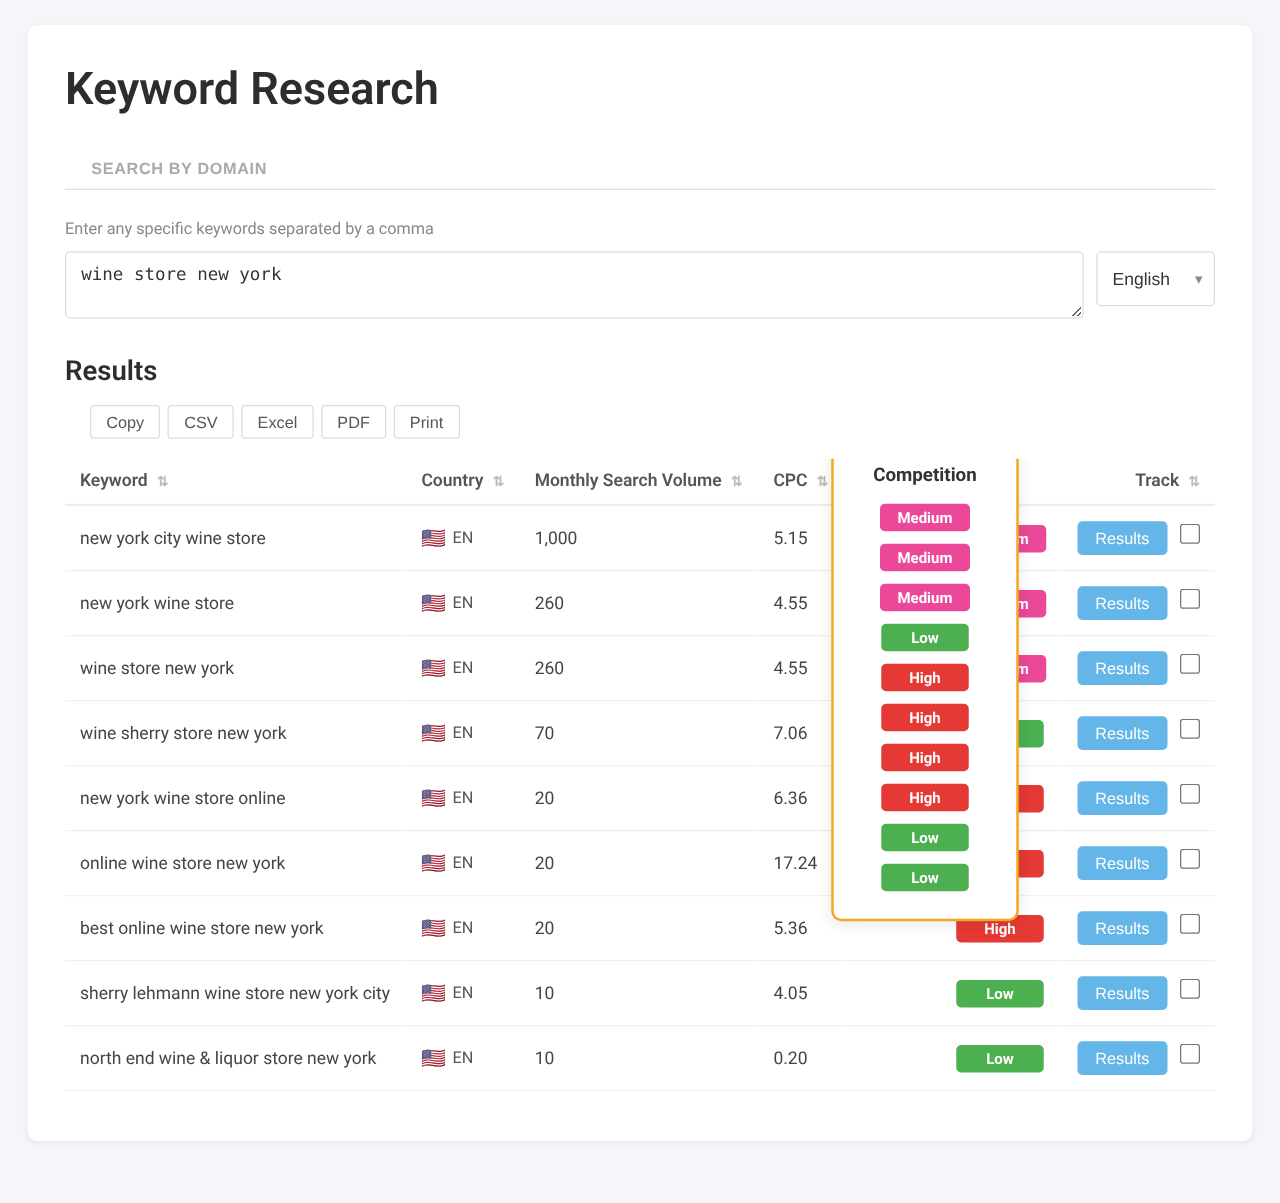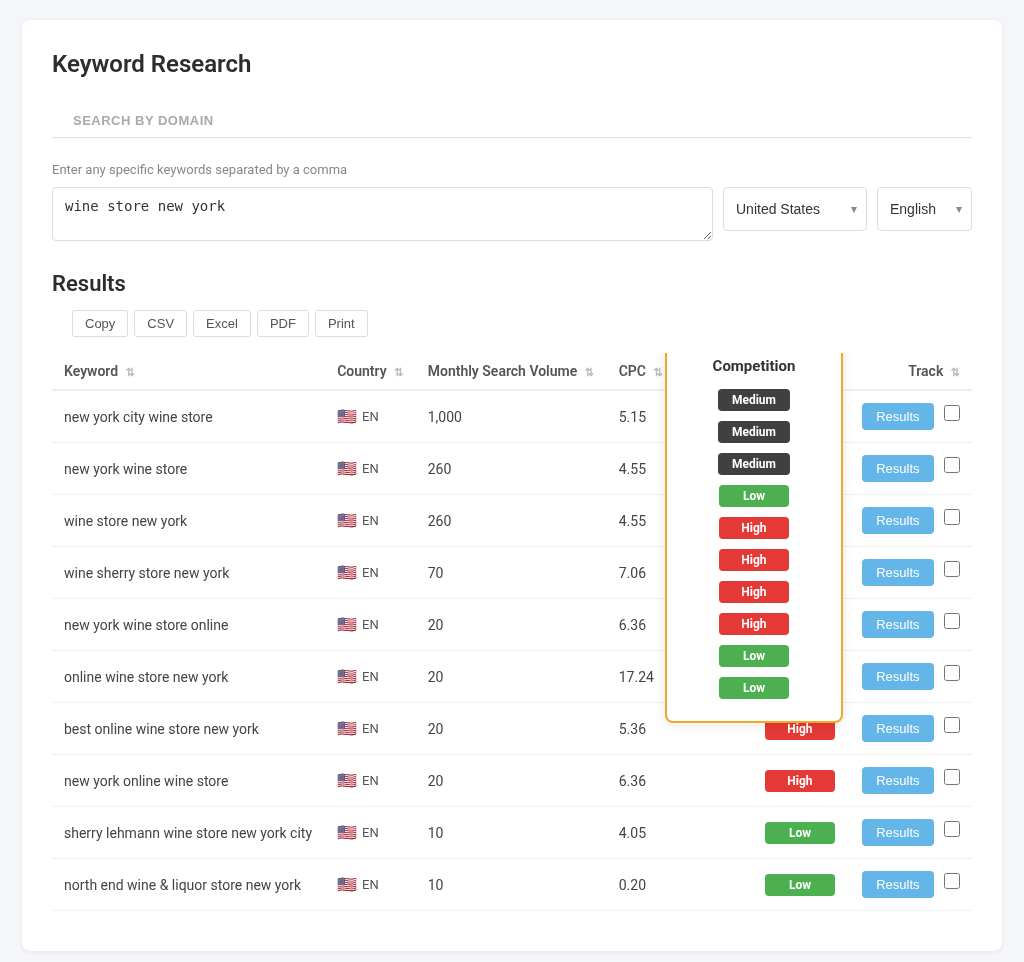--- a/index.html
+++ b/index.html
@@ -11,21 +11,21 @@
     }
     .page-container {
       background: #fff;
       border-radius: 8px;
       padding: 30px 30px 40px;
       max-width: 980px;
       margin: 0 auto;
       box-shadow: 0 1px 4px rgba(0,0,0,0.08);
     }
     .page-title {
-      font-size: 24px;
+      font-size: 36px;
       font-weight: 600;
       color: #2d2d2d;
       margin-bottom: 24px;
     }
     .tabs {
       display: flex;
       border-bottom: 1px solid #e0e0e0;
       margin-bottom: 24px;
     }
     .tab {
@@ -163,21 +163,21 @@
     .competition-badge {
       display: inline-block;
       padding: 4px 14px;
       border-radius: 4px;
       font-size: 12px;
       font-weight: 700;
       color: #fff;
       text-align: center;
       min-width: 70px;
     }
-    .badge-medium { background: #404040; }
+    .badge-medium { background: #ec4899; }
     .badge-low { background: #4caf50; }
     .badge-high { background: #e53935; }
     .results-btn {
       background: #64b5e8;
       color: #fff;
       border: none;
       border-radius: 4px;
       padding: 6px 14px;
       font-size: 13px;
       font-weight: 500;
@@ -188,21 +188,21 @@
       height: 16px;
       cursor: pointer;
     }
     .competition-col-header {
       position: relative;
     }
     .competition-popup {
       position: absolute;
       top: -10px;
       left: -10px;
-      width: 178px;
+      width: 150px;
       background: #fff;
       border: 2px solid #f5a623;
       border-radius: 8px;
       padding: 12px 8px;
       z-index: 10;
       box-shadow: 0 2px 12px rgba(0,0,0,0.1);
       pointer-events: none;
     }
     .competition-popup .popup-header {
       font-size: 15px;
@@ -228,28 +228,20 @@
 
   <div class="tabs">
     <button class="tab">SEARCH BY DOMAIN</button>
   </div>
 
   <p class="search-label">Enter any specific keywords separated by a comma</p>
 
   <div class="search-row">
     <textarea class="keyword-textarea" rows="2" style="">wine store new york</textarea>
 
-    <div class="select-wrapper">
-      <select>
-        <option>United States</option>
-        <option>United Kingdom</option>
-        <option>Canada</option>
-        <option>Australia</option>
-      </select>
-    </div>
 
     <div class="select-wrapper">
       <select>
         <option>English</option>
         <option>Spanish</option>
         <option>French</option>
         <option>German</option>
       </select>
     </div>
 
@@ -419,39 +411,20 @@
       <td style="padding-left:90px;">
         <span class="competition-badge badge-high">High</span>
       </td>
       <td style="text-align:right;">
         <button class="results-btn">Results</button>
         &nbsp;
         <input type="checkbox" class="track-checkbox" style="">
       </td>
     </tr>
           <tr>
-      <td>new york online wine store</td>
-      <td>
-        <span class="flag-en">
-          <span style="font-size:16px;">🇺🇸</span>
-          <span>EN</span>
-        </span>
-      </td>
-      <td>20</td>
-      <td>6.36</td>
-      <td style="padding-left:90px;">
-        <span class="competition-badge badge-high">High</span>
-      </td>
-      <td style="text-align:right;">
-        <button class="results-btn">Results</button>
-        &nbsp;
-        <input type="checkbox" class="track-checkbox" style="">
-      </td>
-    </tr>
-          <tr>
       <td>sherry lehmann wine store new york city</td>
       <td>
         <span class="flag-en">
           <span style="font-size:16px;">🇺🇸</span>
           <span>EN</span>
         </span>
       </td>
       <td>10</td>
       <td>4.05</td>
       <td style="padding-left:90px;">

